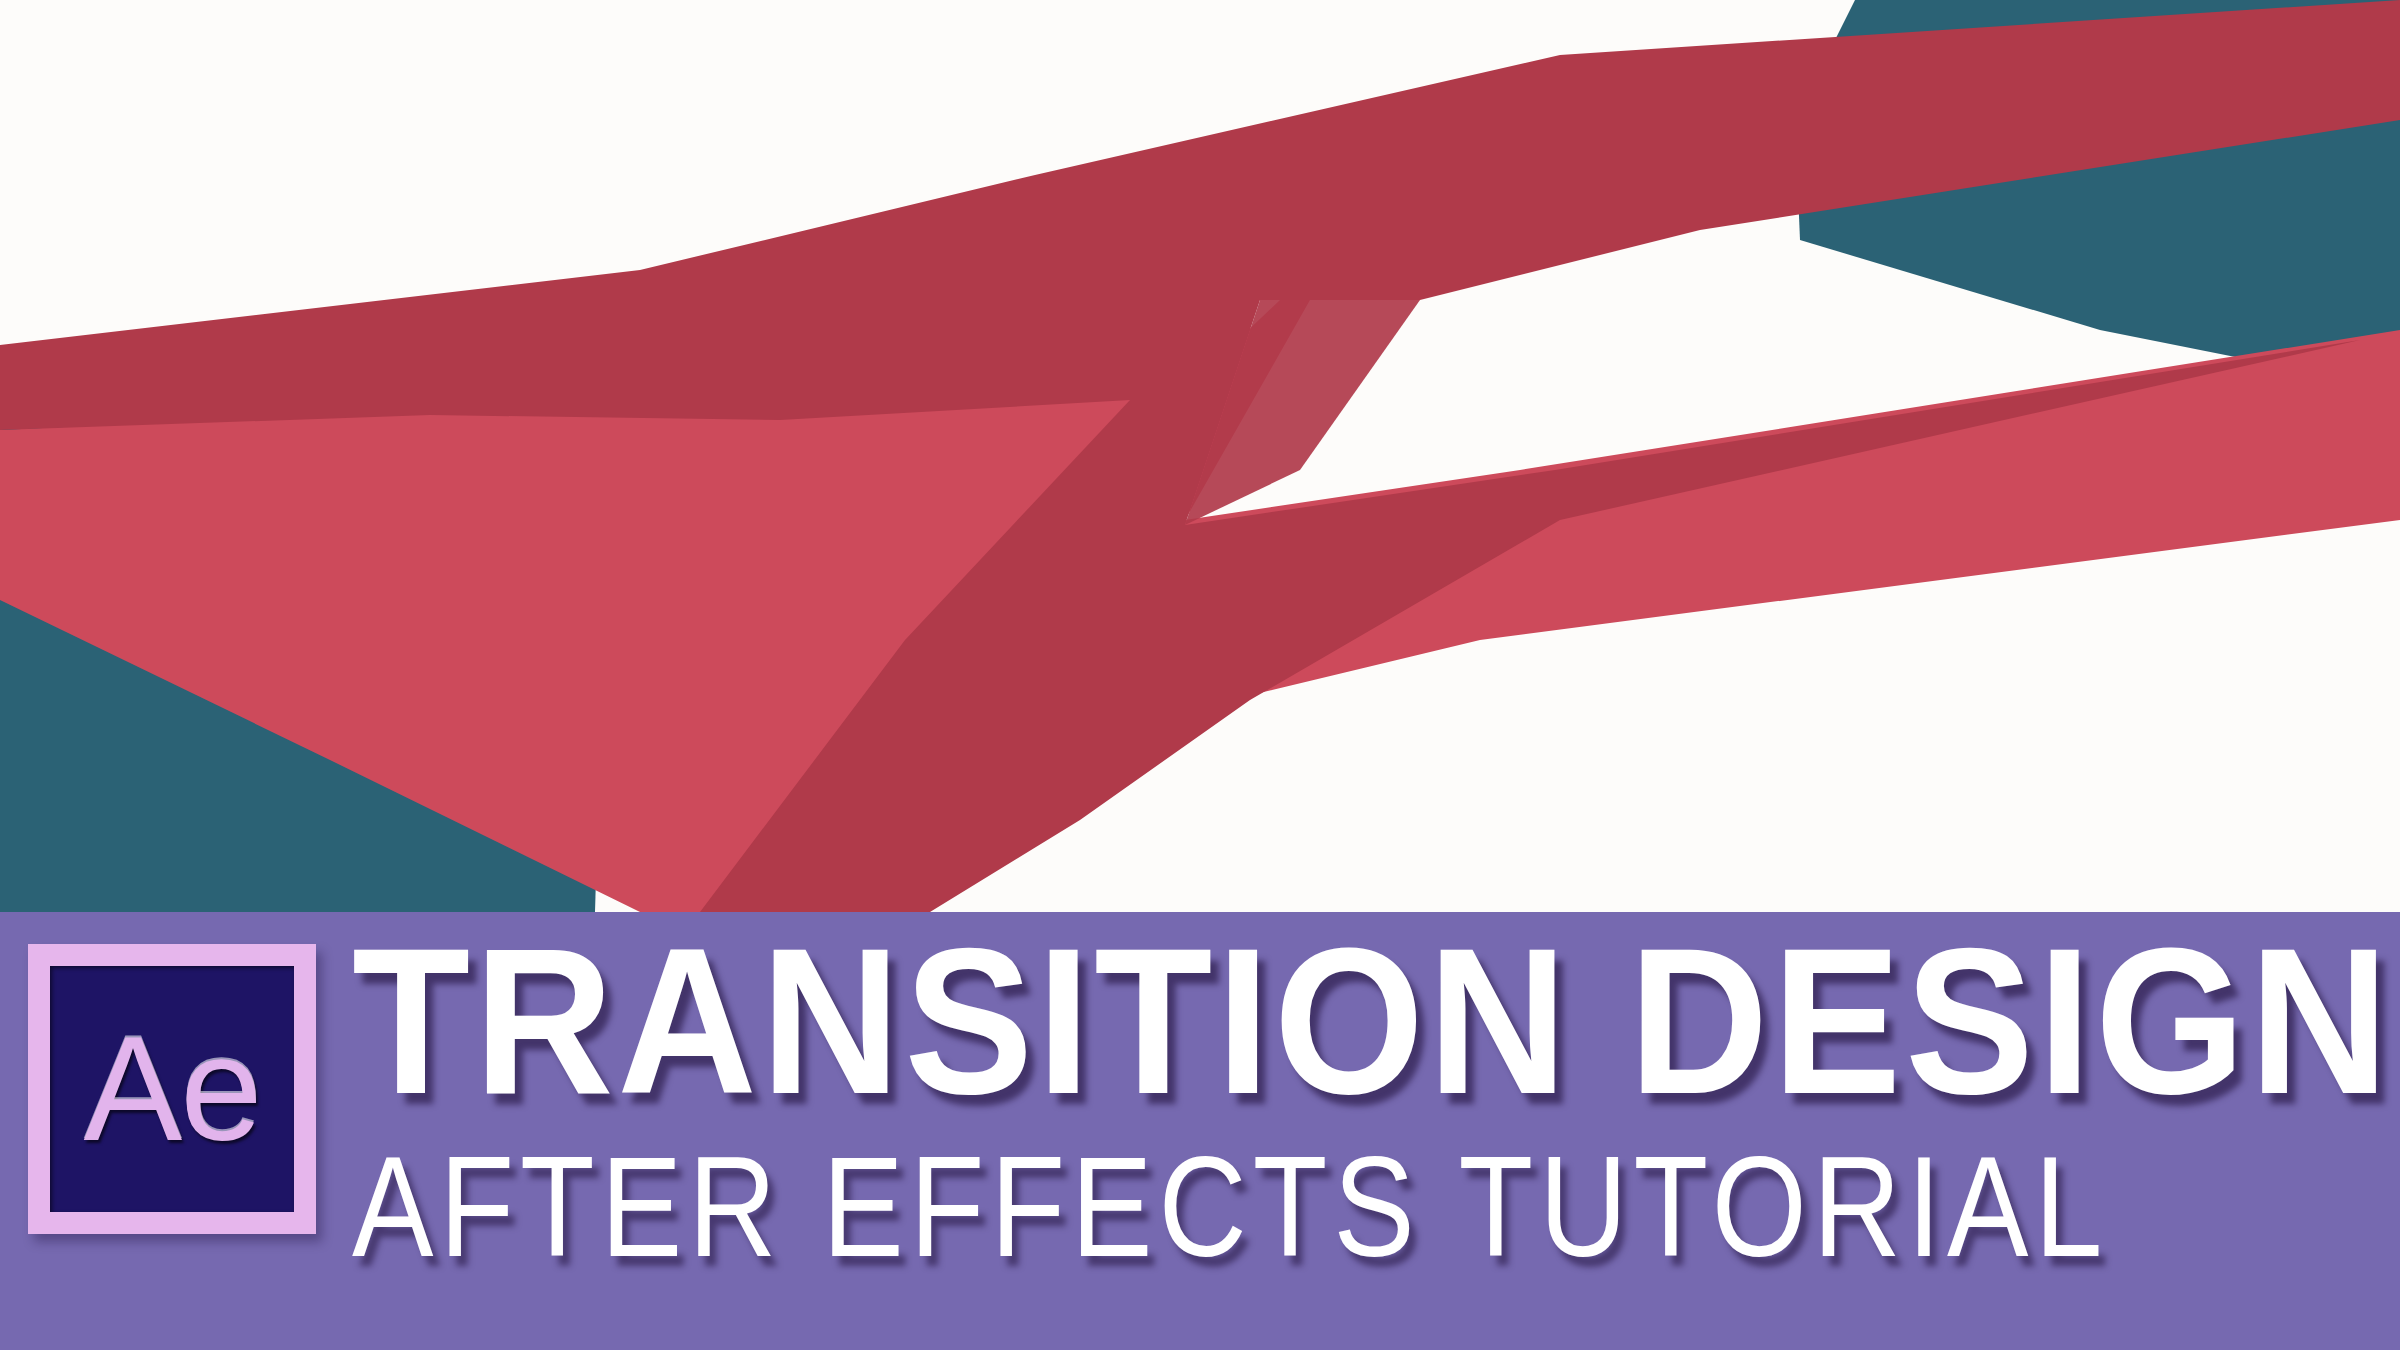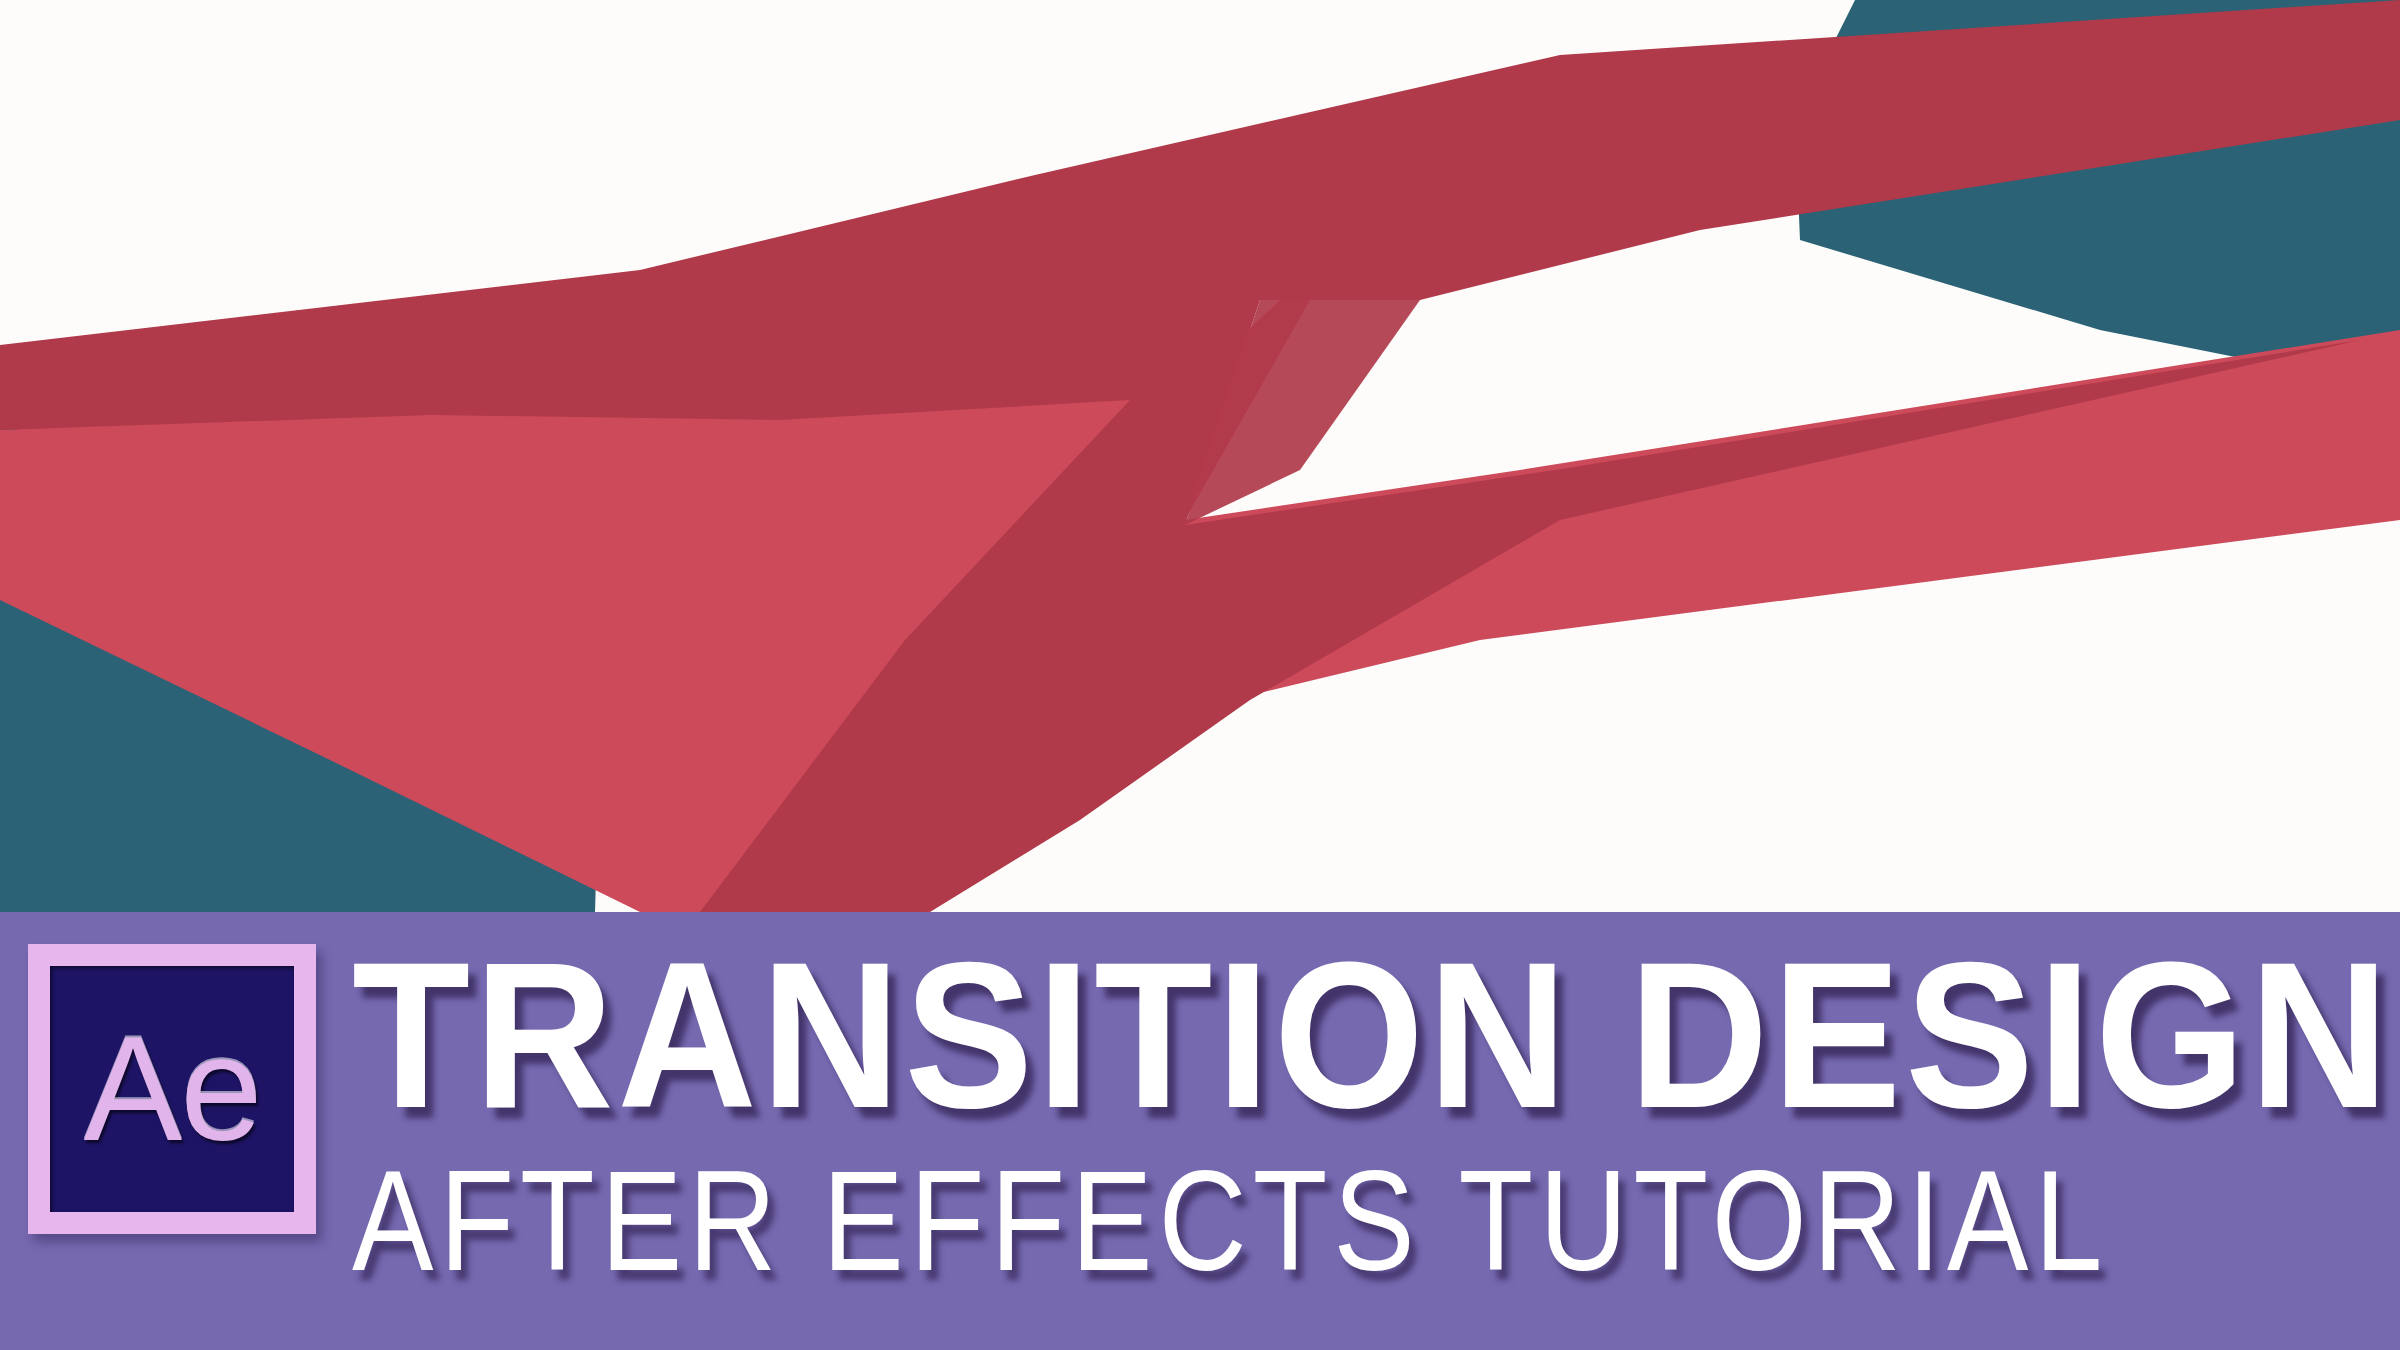--- a/index.html
+++ b/index.html
@@ -75,21 +75,21 @@
     text-shadow:
        0 -2px 0 rgba(255,255,255,0.55),
        2px 3px 3px rgba(0,0,0,0.6);
     user-select: none;
   }
 
   
   #text-block {
     position: absolute;
     left: 352px;
-    top: 28px;
+    top: 14px;
     width: 2020px;
   }
   #main-title {
     color: #ffffff;
     font-family: "Liberation Sans Narrow", "Liberation Sans", sans-serif;
     font-size: 208px;
     font-weight: bold;
     line-height: 0.92;
     letter-spacing: 4px;
     white-space: nowrap;

